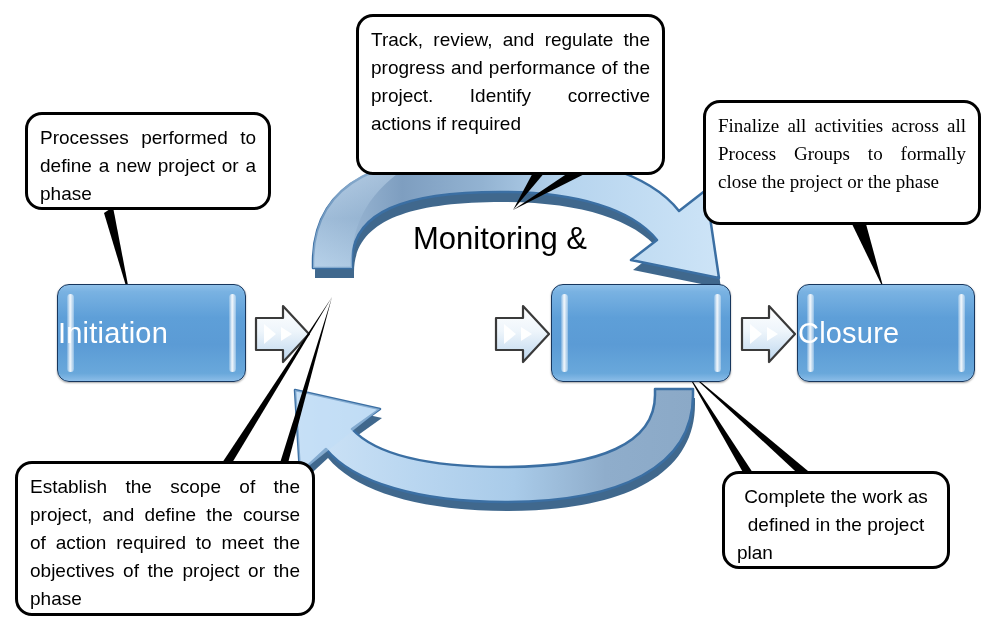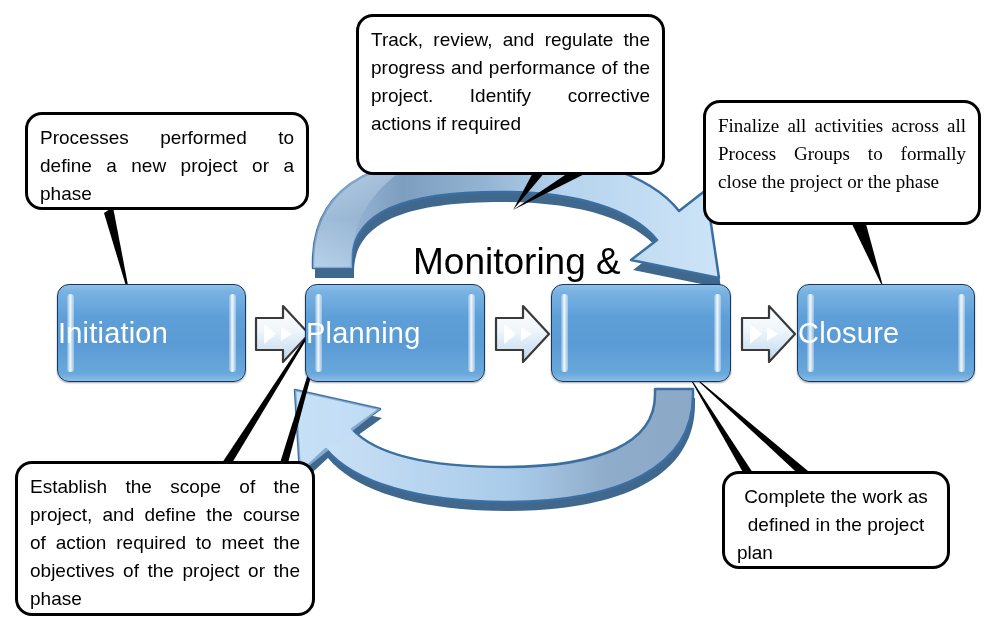--- a/index.html
+++ b/index.html
@@ -61,25 +61,24 @@
     position: relative;
     z-index: 3;
     color: #ffffff;
     font-size: 29px;
     letter-spacing: 0.2px;
     white-space: nowrap;
   }
   
   .cycle-label {
     position: absolute;
-    font-size: 37px;
+    font-size: 31px;
     color: #000000;
     white-space: nowrap;
     z-index: 6;
-    margin-top: 20px;
   }
   
   .callout {
     position: absolute;
     box-sizing: border-box;
     border: 3px solid #000000;
     border-radius: 17px;
     background: #ffffff;
     z-index: 8;
     padding: 9px 12px 8px 12px;
@@ -229,40 +228,35 @@
       <path d="M 814 476 L 684 368 L 808 483 Z" fill="#000000"></path>
     </g>
   </svg>
 
   <div class="proc-box" style="left:57px; top:284px; width:189px; height:98px;">
     <span class="gloss-l"></span>
     <span class="gloss-r"></span>
     <span class="proc-label">Initiation</span>
   </div>
 
-  <div class="proc-box" style="left:305px; top:284px; width:180px; height:98px;">
-    <span class="gloss-l"></span>
-    <span class="gloss-r"></span>
-    <span class="proc-label">Planning</span>
-  </div>
 
   <div class="proc-box" style="left:551px; top:284px; width:180px; height:98px;">
     <span class="gloss-l"></span>
     <span class="gloss-r"></span>
   </div>
 
   <div class="proc-box" style="left:797px; top:284px; width:178px; height:98px;">
     <span class="gloss-l"></span>
     <span class="gloss-r"></span>
     <span class="proc-label">Closure</span>
   </div>
 
   <div class="cycle-label" style="left:413px; top:221px;">Monitoring &amp;</div>
 
-  <div class="callout" style="left:25px; top:112px; width:284px; height:98px;">
+  <div class="callout" style="left:25px; top:112px; width:246px; height:98px;">
     <p>Processes performed to define a new project or a phase</p>
   </div>
 
   <div class="callout" style="left:356px; top:14px; width:309px; height:161px;">
     <p>Track, review, and regulate the progress and performance of the project. Identify corrective actions if required</p>
   </div>
 
   <div class="callout" style="left:703px; top:100px; width:278px; height:125px;font-family:Liberation Serif, serif;">
     <p>Finalize all activities across all Process Groups to formally close the project or the phase</p>
   </div>

